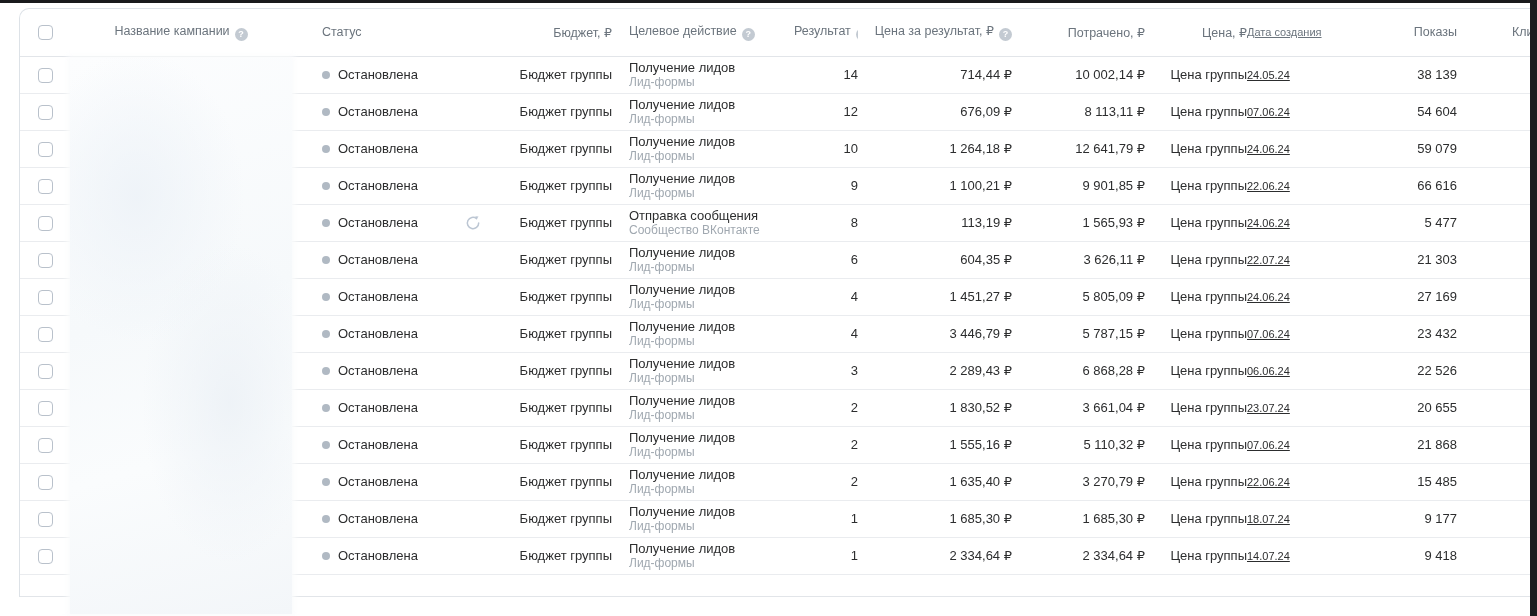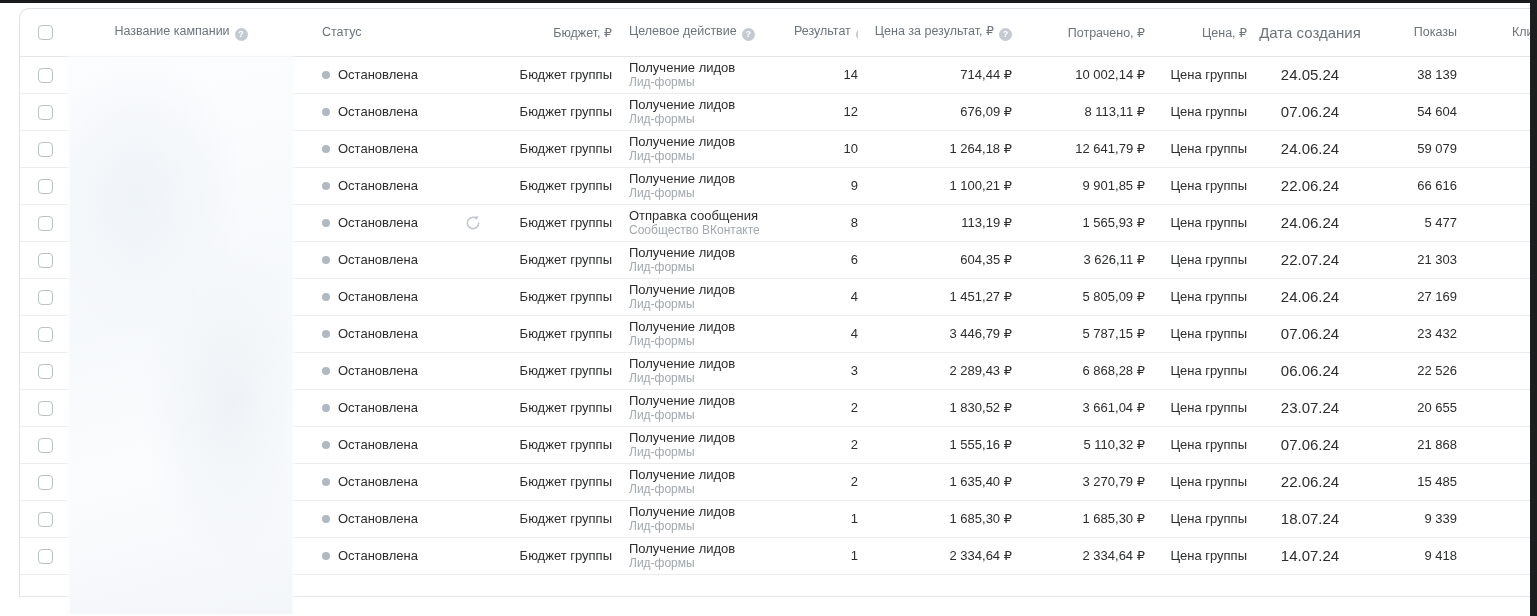--- a/index.html
+++ b/index.html
@@ -37,21 +37,21 @@
   
   .c-check   { text-align: center; }
   .c-name    { text-align: center; }
   .c-status  { text-align: left; padding-left: 30px; position: relative; }
   .c-budget  { text-align: right; }
   .c-action  { text-align: left; padding-left: 17px; }
   .c-result  { text-align: right; }
   .c-cpr     { text-align: right; }
   .c-spent   { text-align: right; }
   .c-price   { text-align: right; }
-  .c-date    { text-align: center; font-size: 15px; }
+  .c-date    { text-align: left; font-size: 11px; text-decoration: underline; }
   .c-imp     { text-align: right; }
   .c-clicks  { text-align: right; }
 
   .cb {
     display: inline-block; width: 15px; height: 15px;
     border: 1.5px solid #b9c1cb; border-radius: 4px; background: #fff;
     vertical-align: middle; cursor: pointer;
   }
   .info-badge {
     display: inline-block; width: 13px; height: 13px; border-radius: 50%;
@@ -375,21 +375,21 @@
     <td class="c-budget">Бюджет группы</td>
     <td class="c-action">
       <div class="action-main">Получение лидов</div>
       <div class="action-sub">Лид-формы</div>
     </td>
     <td class="c-result">1</td>
     <td class="c-cpr">1 685,30 ₽</td>
     <td class="c-spent">1 685,30 ₽</td>
     <td class="c-price">Цена группы</td>
     <td class="c-date">18.07.24</td>
-    <td class="c-imp">9 339</td>
+    <td class="c-imp">9 177</td>
     <td class="c-clicks">4</td>
   </tr>
         <tr>
     <td class="c-check"><span class="cb"></span></td>
     <td class="c-name"></td>
     <td class="c-status">
       <span class="status-dot"></span><span class="status-label">Остановлена</span>
       
     </td>
     <td class="c-budget">Бюджет группы</td>

